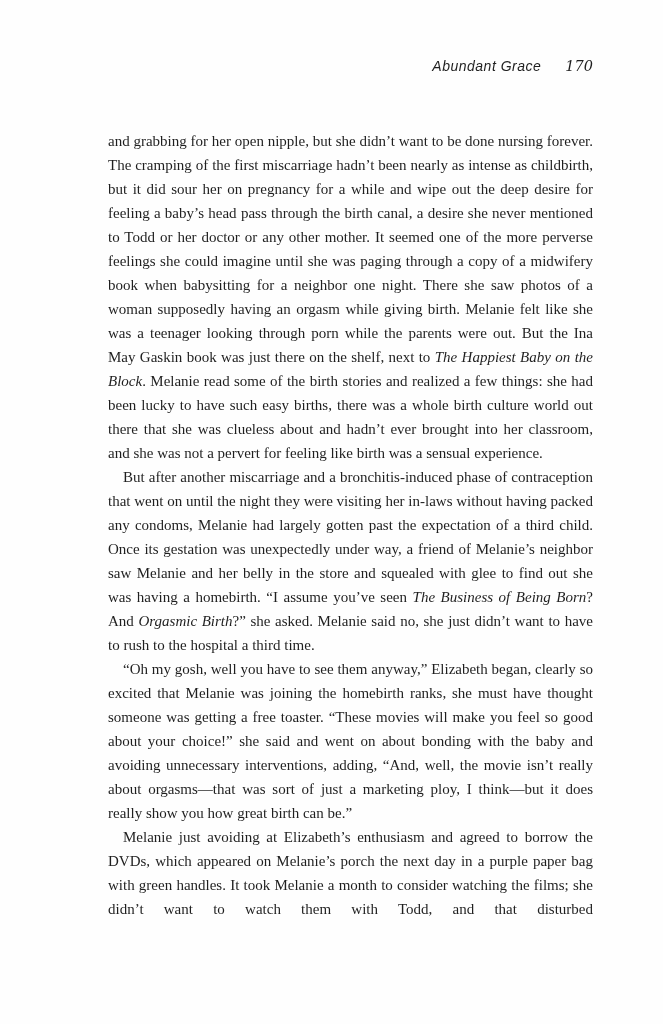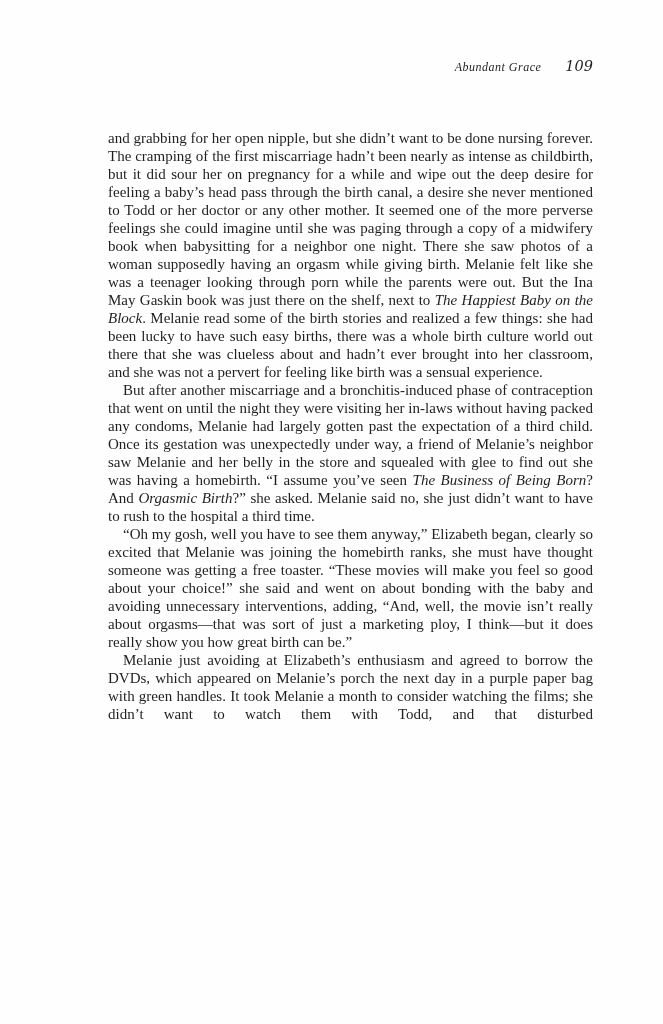--- a/index.html
+++ b/index.html
@@ -18,38 +18,38 @@
   }
   .running-head {
     position: absolute;
     top: 57px;
     left: 108px;
     width: 485px;
     text-align: right;
     white-space: nowrap;
   }
   .head-title {
-    font-family: Liberation Serif, serif;
+    font-family: Liberation Sans, sans-serif;
     font-style: italic;
-    font-size: 12px;
+    font-size: 14px;
     letter-spacing: 0.5px;
   }
   .head-page {
     font-family: "DejaVu Serif", serif;
     font-style: italic;
     font-size: 14.5px;
     margin-left: 24px;
   }
   .body-text {
     position: absolute;
     top: 129px;
     left: 108px;
     width: 485px;
     font-size: 15px;
-    line-height: 18px;
+    line-height: 24px;
     text-align: justify;
   }
   .body-text p {
     margin: 0;
     text-indent: 15px;
   }
   .body-text p.no-indent {
     text-indent: 0;
   }
   .body-text p.flush-last {
@@ -57,21 +57,21 @@
   }
   .body-text em {
     font-style: italic;
   }
 </style>
 </head>
 <body>
 
 <div class="page" style="background: rgb(254, 254, 254); color: rgb(31, 31, 31);">
   <div class="running-head">
-    <span class="head-title">Abundant Grace</span><span class="head-page">109</span>
+    <span class="head-title">Abundant Grace</span><span class="head-page">170</span>
   </div>
   <div class="body-text">
       <p class="no-indent"><span>and grabbing for her open nipple, but she didn’t want to be done nursing forever. The cramping of the first miscarriage hadn’t been nearly as intense as childbirth, but it did sour her on pregnancy for a while and wipe out the deep desire for feeling a baby’s head pass through the birth canal, a desire she never mentioned to Todd or her doctor or any other mother. It seemed one of the more perverse feelings she could imagine until she was paging through a copy of a midwifery book when babysitting for a neighbor one night. There she saw photos of a woman supposedly having an orgasm while giving birth. Melanie felt like she was a teenager looking through porn while the parents were out. But the Ina May Gaskin book was just there on the shelf, next to </span><em>The Happiest Baby on the Block</em><span>. Melanie read some of the birth stories and realized a few things: she had been lucky to have such easy births, there was a whole birth culture world out there that she was clueless about and hadn’t ever brought into her classroom, and she was not a pervert for feeling like birth was a sensual experience.</span></p>
       <p><span>But after another miscarriage and a bronchitis-induced phase of contraception that went on until the night they were visiting her in-laws without having packed any condoms, Melanie had largely gotten past the expectation of a third child. Once its gestation was unexpectedly under way, a friend of Melanie’s neighbor saw Melanie and her belly in the store and squealed with glee to find out she was having a homebirth. “I assume you’ve seen </span><em>The Business of Being Born</em><span>? And </span><em>Orgasmic Birth</em><span>?” she asked. Melanie said no, she just didn’t want to have to rush to the hospital a third time.</span></p>
       <p><span>“Oh my gosh, well you have to see them anyway,” Elizabeth began, clearly so excited that Melanie was joining the homebirth ranks, she must have thought someone was getting a free toaster. “These movies will make you feel so good about your choice!” she said and went on about bonding with the baby and avoiding unnecessary interventions, adding, “And, well, the movie isn’t really about orgasms—that was sort of just a marketing ploy, I think—but it does really show you how great birth can be.”</span></p>
       <p class="flush-last"><span>Melanie just avoiding at Elizabeth’s enthusiasm and agreed to borrow the DVDs, which appeared on Melanie’s porch the next day in a purple paper bag with green handles. It took Melanie a month to consider watching the films; she didn’t want to watch them with Todd, and that disturbed</span></p>
     </div>
 </div>
 
 </body></html>

